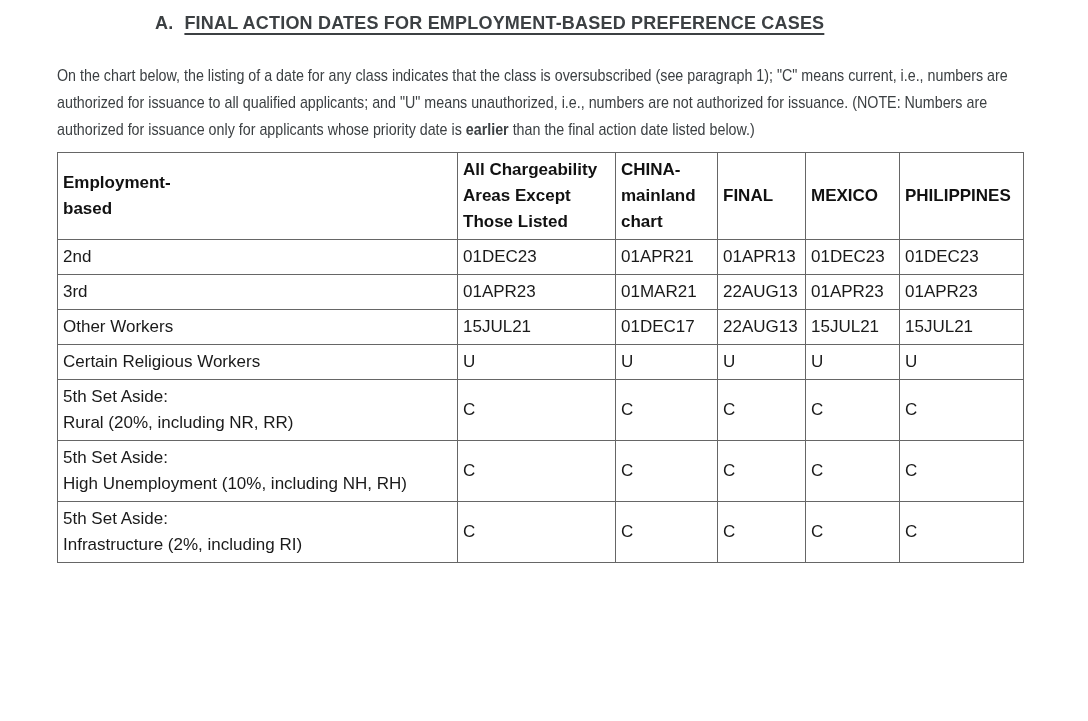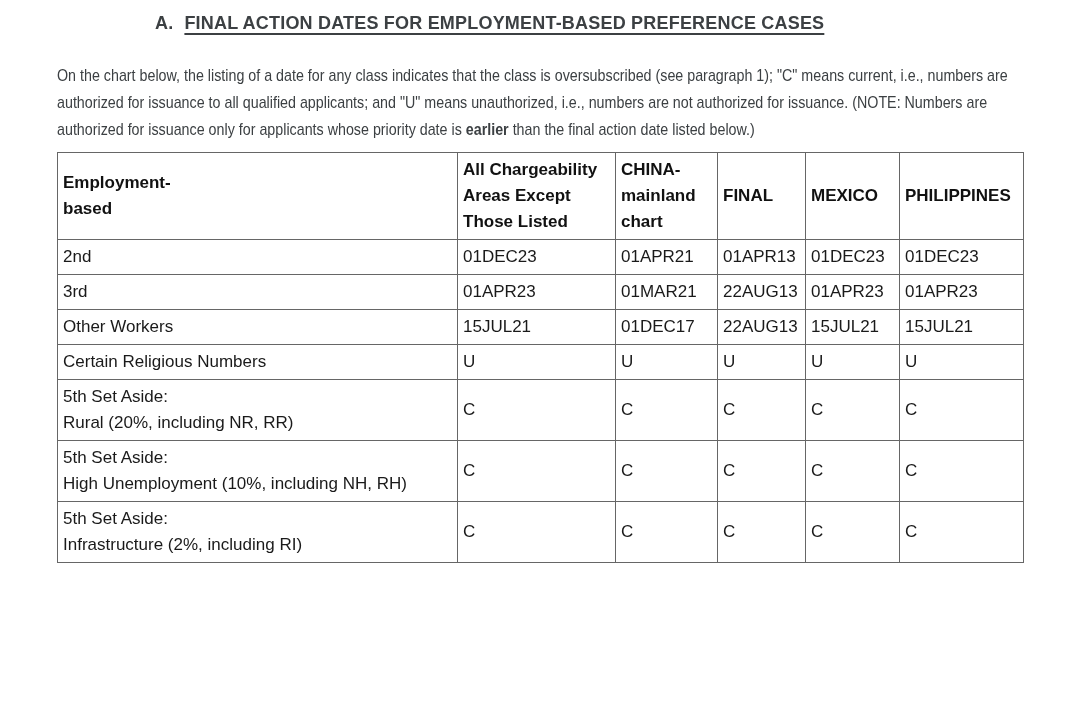--- a/index.html
+++ b/index.html
@@ -126,21 +126,21 @@
         </tr>
         <tr>
           <td>Other Workers</td>
           <td>15JUL21</td>
           <td>01DEC17</td>
           <td>22AUG13</td>
           <td>15JUL21</td>
           <td>15JUL21</td>
         </tr>
         <tr>
-          <td>Certain Religious Numbers</td>
+          <td>Certain Religious Workers</td>
           <td>U</td>
           <td>U</td>
           <td>U</td>
           <td>U</td>
           <td>U</td>
         </tr>
         <tr>
           <td>5th Set Aside:
 Rural (20%, including NR, RR)</td>
           <td>C</td>

